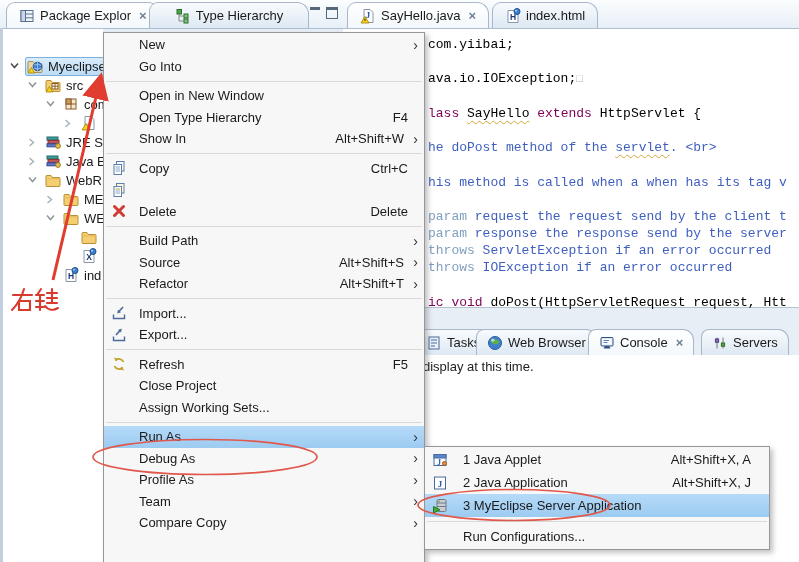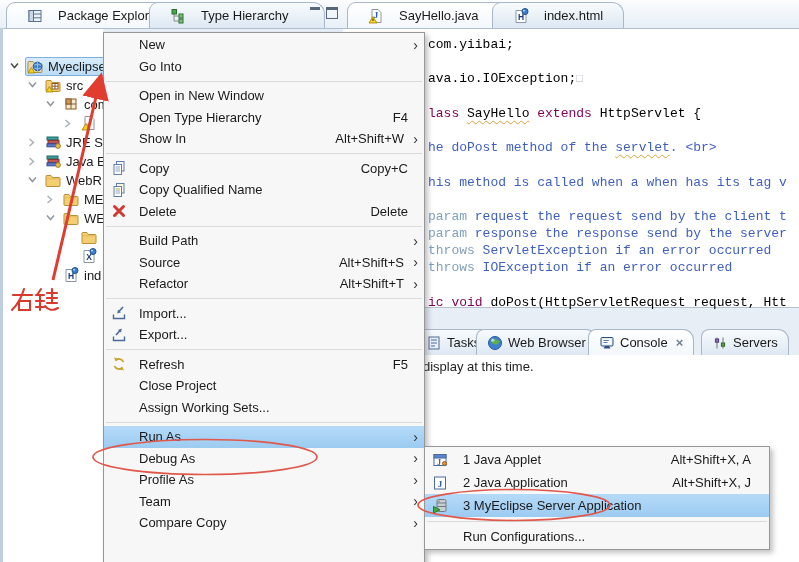--- a/index.html
+++ b/index.html
@@ -3,23 +3,23 @@
 <meta charset="utf-8">
 <style>
   html,body{margin:0;padding:0}
   body{
     width:799px;height:562px;position:relative;overflow:hidden;
     background:#e7eef6;font-family:"Liberation Sans",sans-serif;font-size:13px;color:#1a1a1a;
   }
   
   .tabbar{position:absolute;left:0;top:0;width:799px;height:28px;
     border-bottom:1px solid #aebdd0;background:linear-gradient(#fbfdfe,#e7eff7);}
-  .tab{position:absolute;top:2px;height:25px;display:flex;align-items:center;gap:15px;
-    padding:0 20px;border:1px solid #a9b7c9;border-bottom:none;border-radius:9px 12px 0 0;
-    background:linear-gradient(#f8fbfd,#dde8f3);white-space:nowrap;cursor:default;}
+  .tab{position:absolute;top:2px;height:25px;display:flex;align-items:center;gap:5px;
+    padding:0 12px;border:1px solid #a9b7c9;border-bottom:none;border-radius:9px 12px 0 0;
+    background:linear-gradient(#f8fbfd,#dde8f3);white-space:nowrap;cursor:default;justify-content:center;}
   .tab.active{background:linear-gradient(#ffffff,#f3f8fc);}
   .x{color:#6e7f90;font-weight:bold;font-size:13px;margin-left:3px}
   .wbtn{position:absolute;top:4px;width:17px;height:17px;display:flex;align-items:center;justify-content:center;border-radius:3px}
   .minbar{width:10px;height:3px;background:#56677a;margin-bottom:9px}
   .maxbox{width:10px;height:8px;border:1px solid #56677a;border-top:3px solid #56677a}
   
   .edge{position:absolute;left:0;top:28px;width:3px;height:534px;background:#bfcfe0}
   .tree{position:absolute;left:3px;top:29px;width:100px;height:533px;background:#fff;overflow:hidden}
   .trow{position:absolute;height:19px;width:200px;display:block}
   .trow .tw{position:absolute;top:4px}
@@ -411,33 +411,32 @@
     <span class="ico">
         <svg width="16" height="16" viewBox="0 0 16 16">
           <rect x="5.5" y="1.5" width="7.5" height="9.5" fill="#f4f8fc" stroke="#5f7fa8"></rect>
           <rect x="3" y="4.5" width="7.5" height="10" fill="#fff" stroke="#5f7fa8"></rect>
           <line x1="4.5" y1="7" x2="9" y2="7" stroke="#8aa5c5"></line>
           <line x1="4.5" y1="9" x2="9" y2="9" stroke="#8aa5c5"></line>
           <line x1="4.5" y1="11" x2="9" y2="11" stroke="#8aa5c5"></line>
         </svg>
       </span>
     <span class="lbl">Copy</span>
-      <span class="accel">Copy+C</span>
+      <span class="accel">Ctrl+C</span>
   </div>
   <div class="mi">
     <span class="ico">
         <svg width="16" height="16" viewBox="0 0 16 16">
           <rect x="5.5" y="1.5" width="7.5" height="9.5" fill="#fdf6dc" stroke="#5f7fa8"></rect>
           <rect x="3" y="4.5" width="7.5" height="10" fill="#fff" stroke="#5f7fa8"></rect>
           <line x1="4.5" y1="7" x2="9" y2="7" stroke="#c2a23a"></line>
           <line x1="4.5" y1="9" x2="9" y2="9" stroke="#8aa5c5"></line>
           <line x1="4.5" y1="11" x2="9" y2="11" stroke="#8aa5c5"></line>
         </svg>
       </span>
-    <span class="lbl">Copy Qualified Name</span>
   </div>
   <div class="mi">
     <span class="ico">
         <svg width="16" height="16" viewBox="0 0 16 16">
           <path d="M3.5 3.5 L12.5 12.5 M12.5 3.5 L3.5 12.5" stroke="#cf3a32" stroke-width="3" stroke-linecap="round"></path>
         </svg>
       </span>
     <span class="lbl">Delete</span>
       <span class="accel">Delete</span>
   </div>

